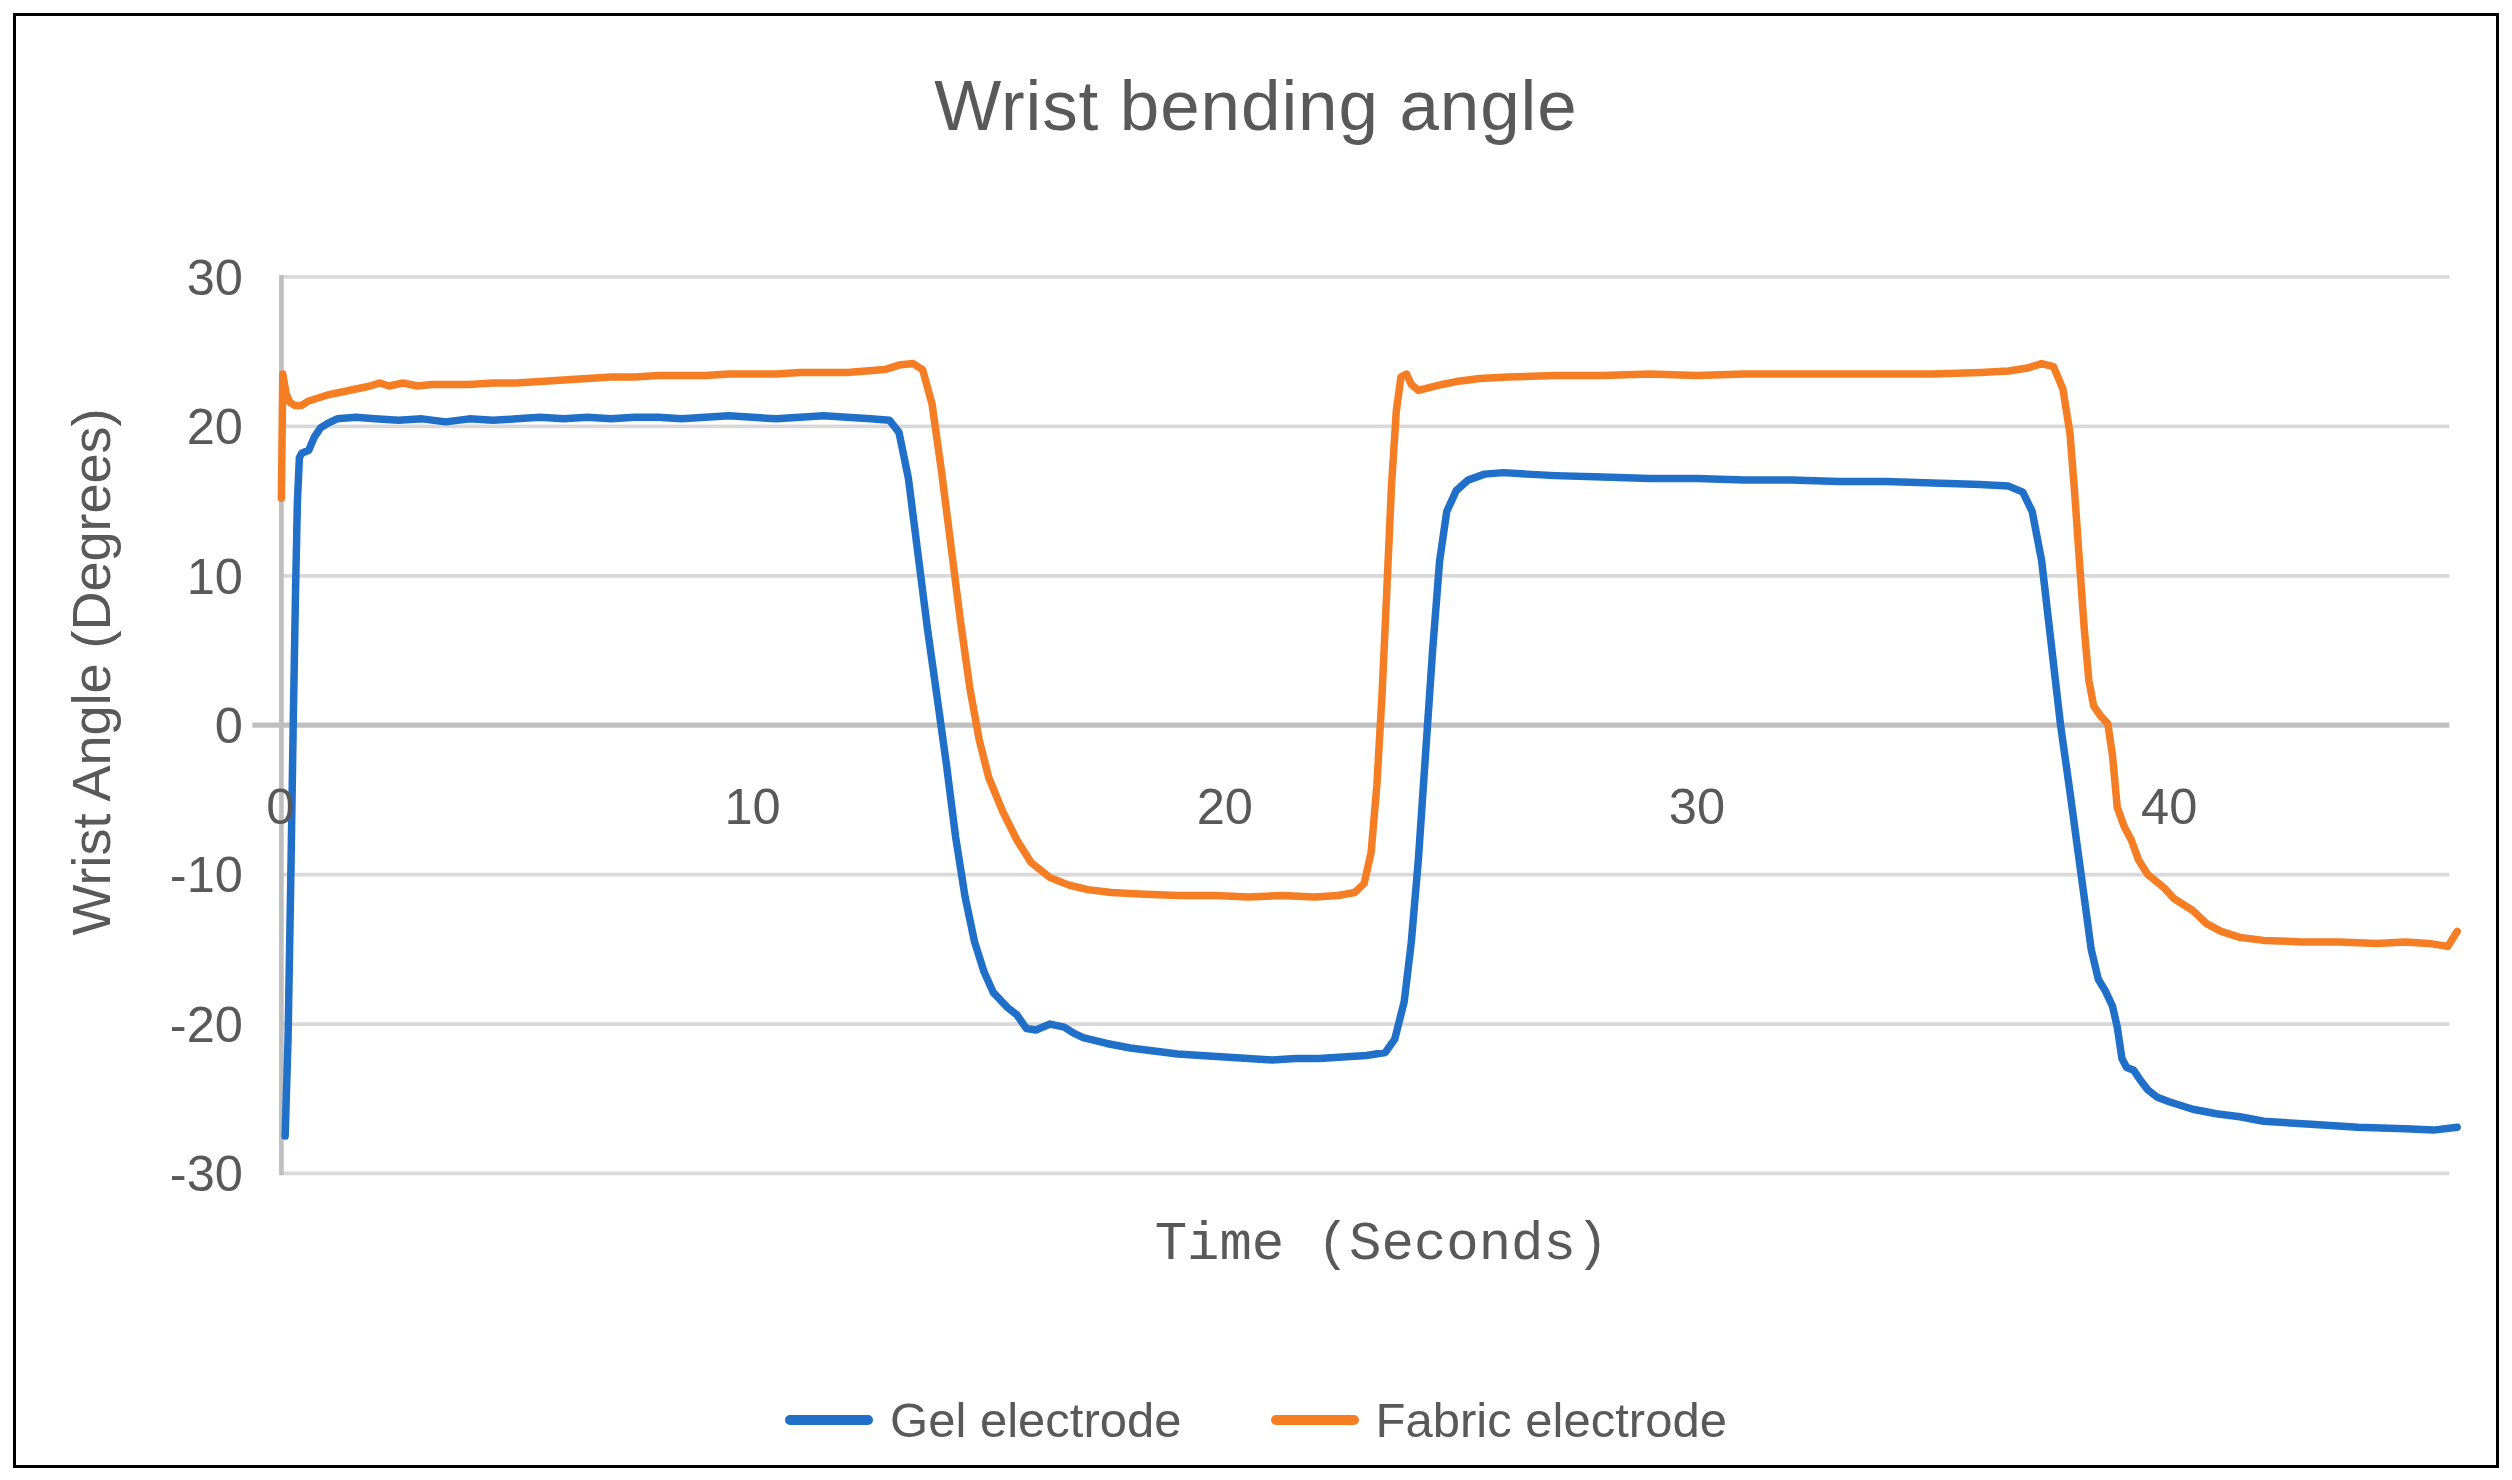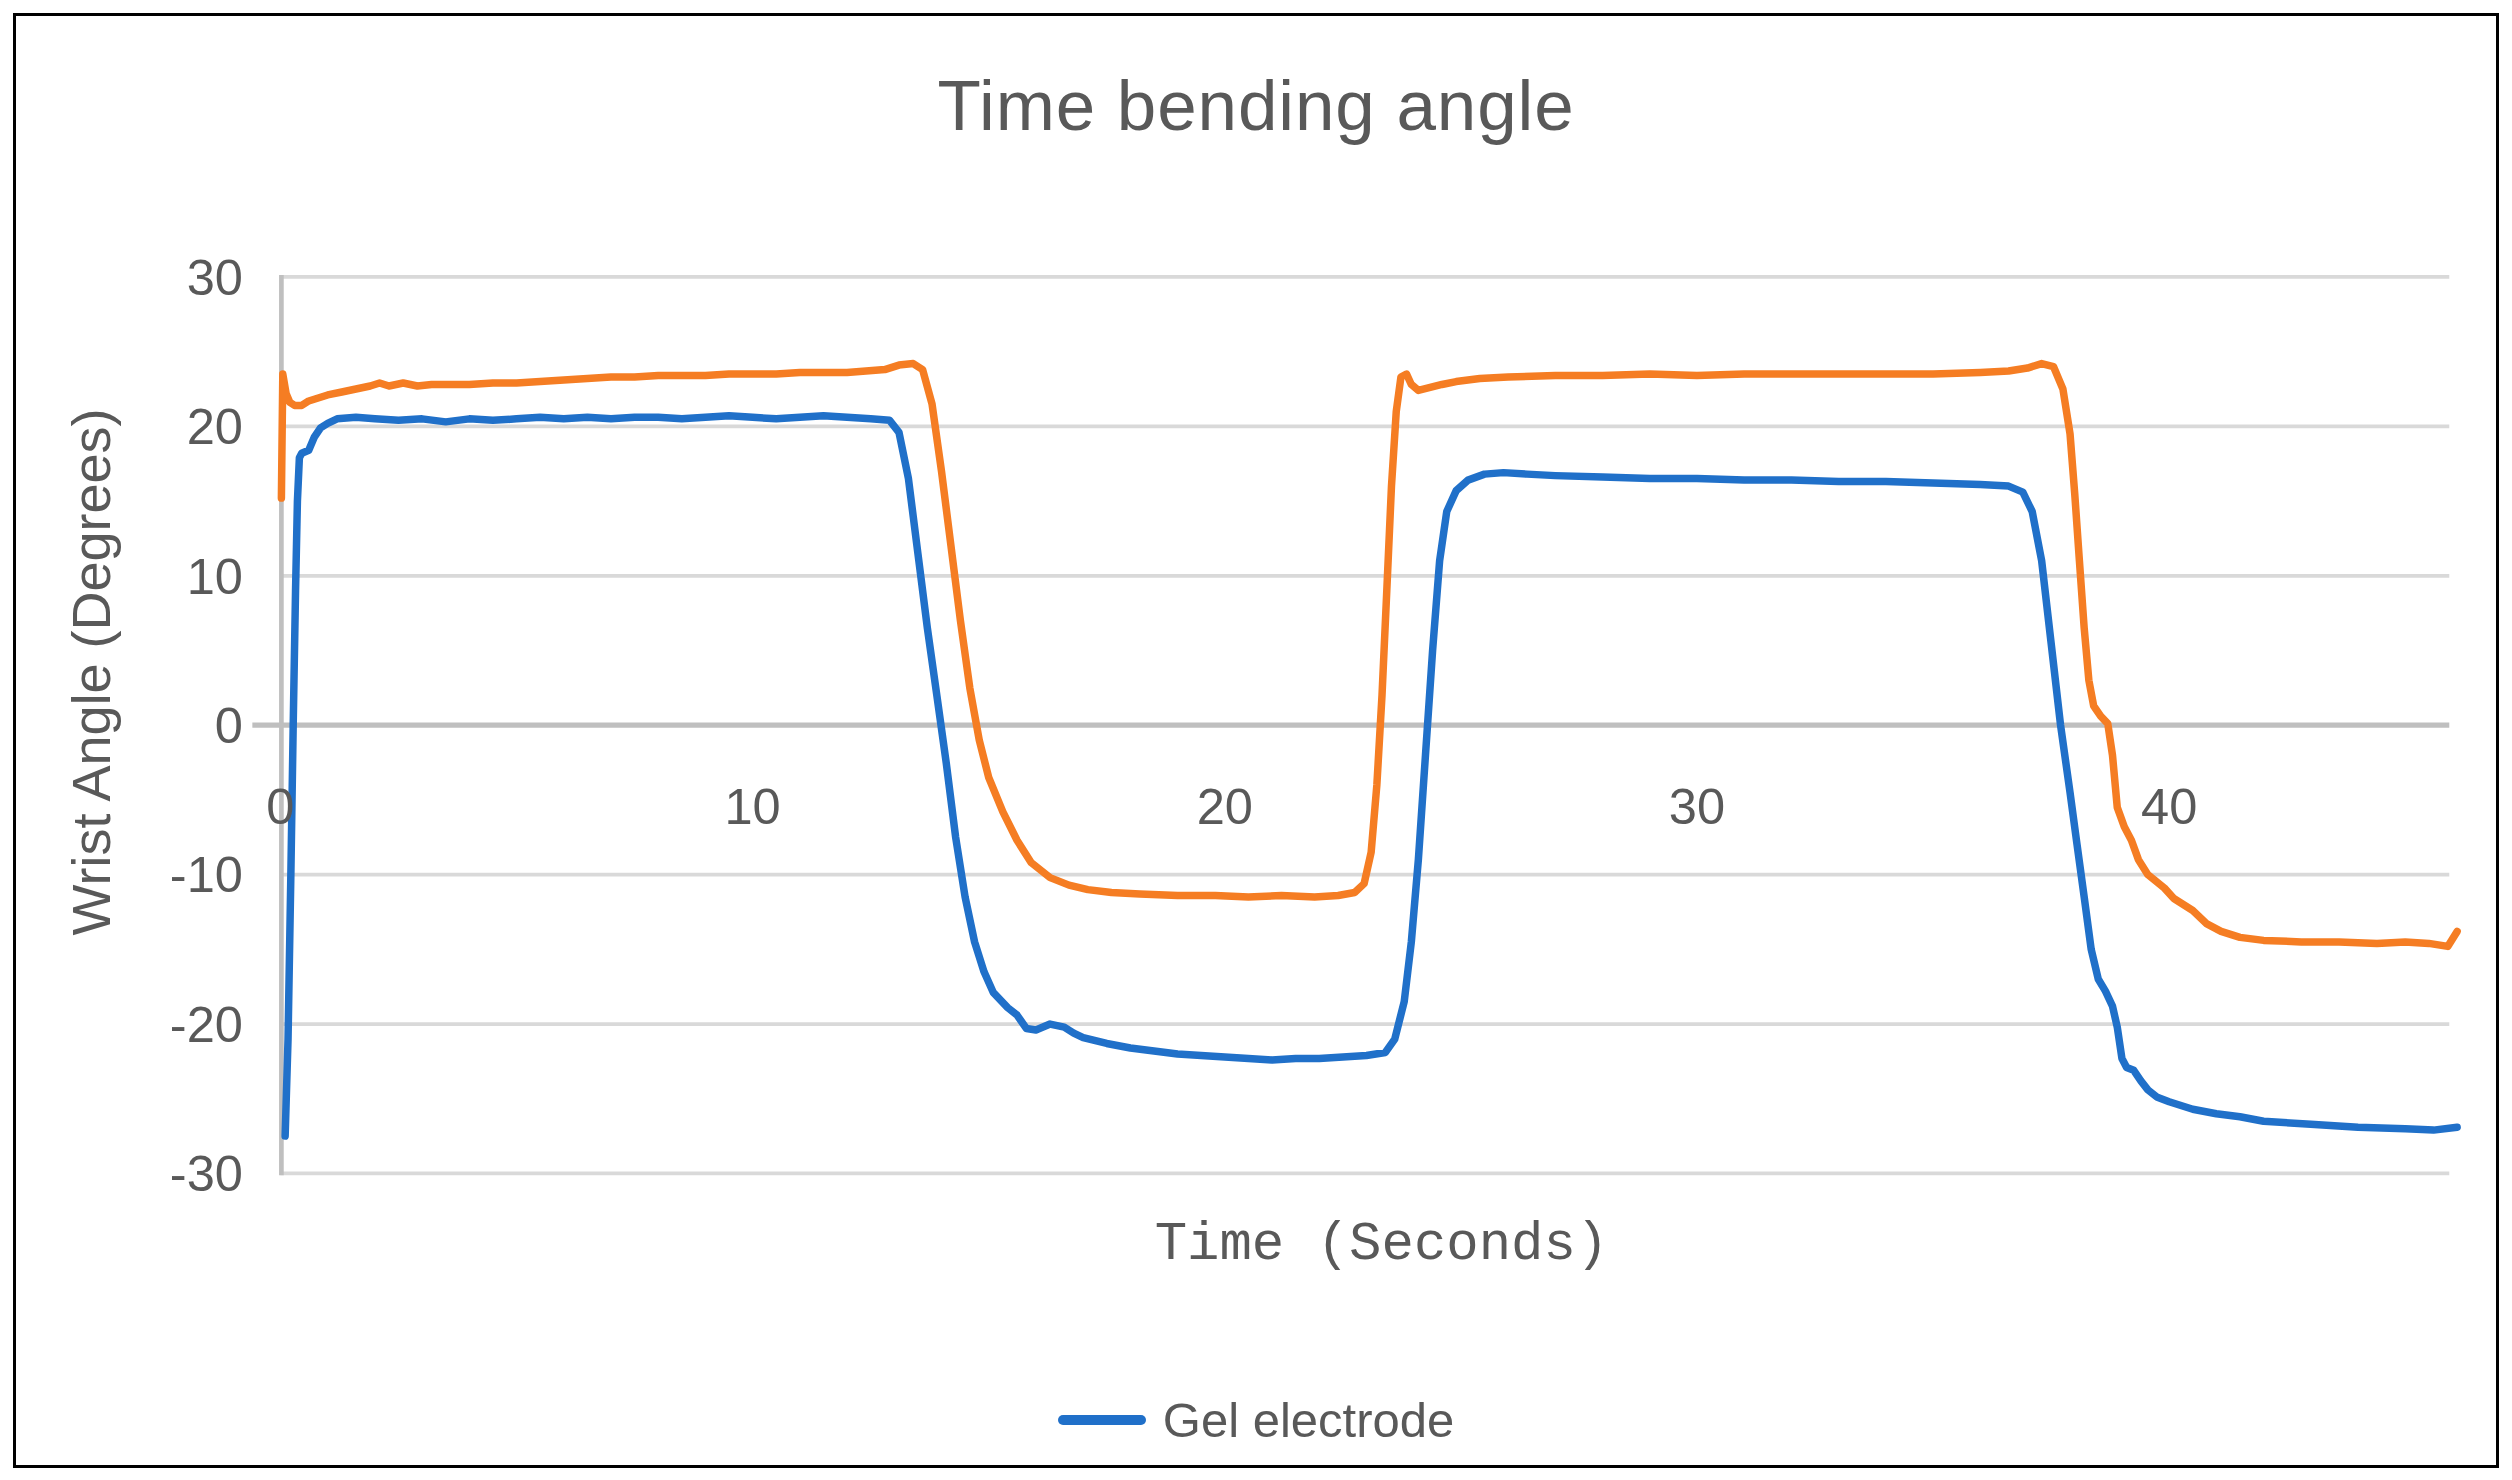--- a/index.html
+++ b/index.html
@@ -11,21 +11,21 @@
   .plot-svg{position:absolute;left:0;top:0;}
   .legend{position:absolute;left:0;top:1376px;width:100%;display:flex;justify-content:center;align-items:center;gap:89px;}
   .legend-item{display:flex;align-items:center;gap:17px;}
   .legend-swatch{width:88px;height:10.3px;border-radius:5.6px;}
   .legend-label{font-size:49px;color:#595959;}
 </style>
 </head>
 <body>
 
 <div class="figure">
-  <div class="chart-title">Time bending angle</div>
+  <div class="chart-title">Wrist bending angle</div>
   <div class="y-title">Wrist Angle (Degrees)</div>
 
   <svg id="plot" class="plot-svg" width="2486" height="1454" viewBox="0 0 2653 1552">
       <line x1="282" x2="2597" y1="278.5" y2="278.5" stroke="#D9D9D9" stroke-width="4"></line>
       <line x1="282" x2="2597" y1="438" y2="438" stroke="#D9D9D9" stroke-width="4"></line>
       <line x1="282" x2="2597" y1="597.5" y2="597.5" stroke="#D9D9D9" stroke-width="4"></line>
       <line x1="252" x2="2597" y1="757" y2="757" stroke="#BFBFBF" stroke-width="5.5"></line>
       <line x1="282" x2="2597" y1="916.5" y2="916.5" stroke="#D9D9D9" stroke-width="4"></line>
       <line x1="282" x2="2597" y1="1076" y2="1076" stroke="#D9D9D9" stroke-width="4"></line>
       <line x1="282" x2="2597" y1="1235.5" y2="1235.5" stroke="#D9D9D9" stroke-width="4"></line>
@@ -46,15 +46,19 @@
       <text x="242" y="1254.5" text-anchor="end" fill="#595959" font-size="54" font-family="&quot;Liberation Sans&quot;, sans-serif">-30</text>
     </svg>
 
   <div class="x-title">Time (Seconds)</div>
 
   <div class="legend">
     <div class="legend-item">
       <span class="legend-swatch" style="background: rgb(32, 112, 201);"></span>
       <span class="legend-label">Gel electrode</span>
     </div>
+    <div class="legend-item">
+      <span class="legend-swatch" style="background: rgb(245, 125, 35);"></span>
+      <span class="legend-label">Fabric electrode</span>
+    </div>
   </div>
 </div>
 
 
 </body></html>

